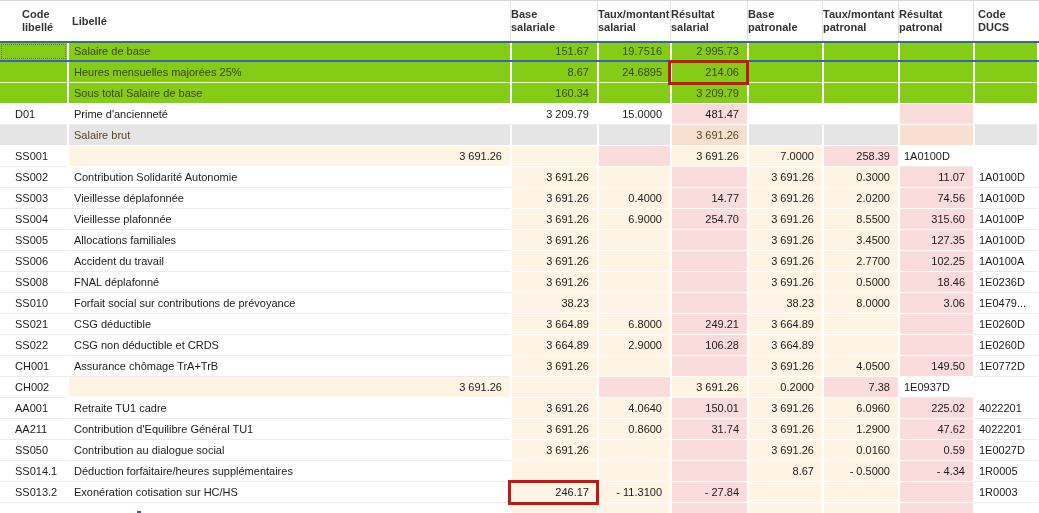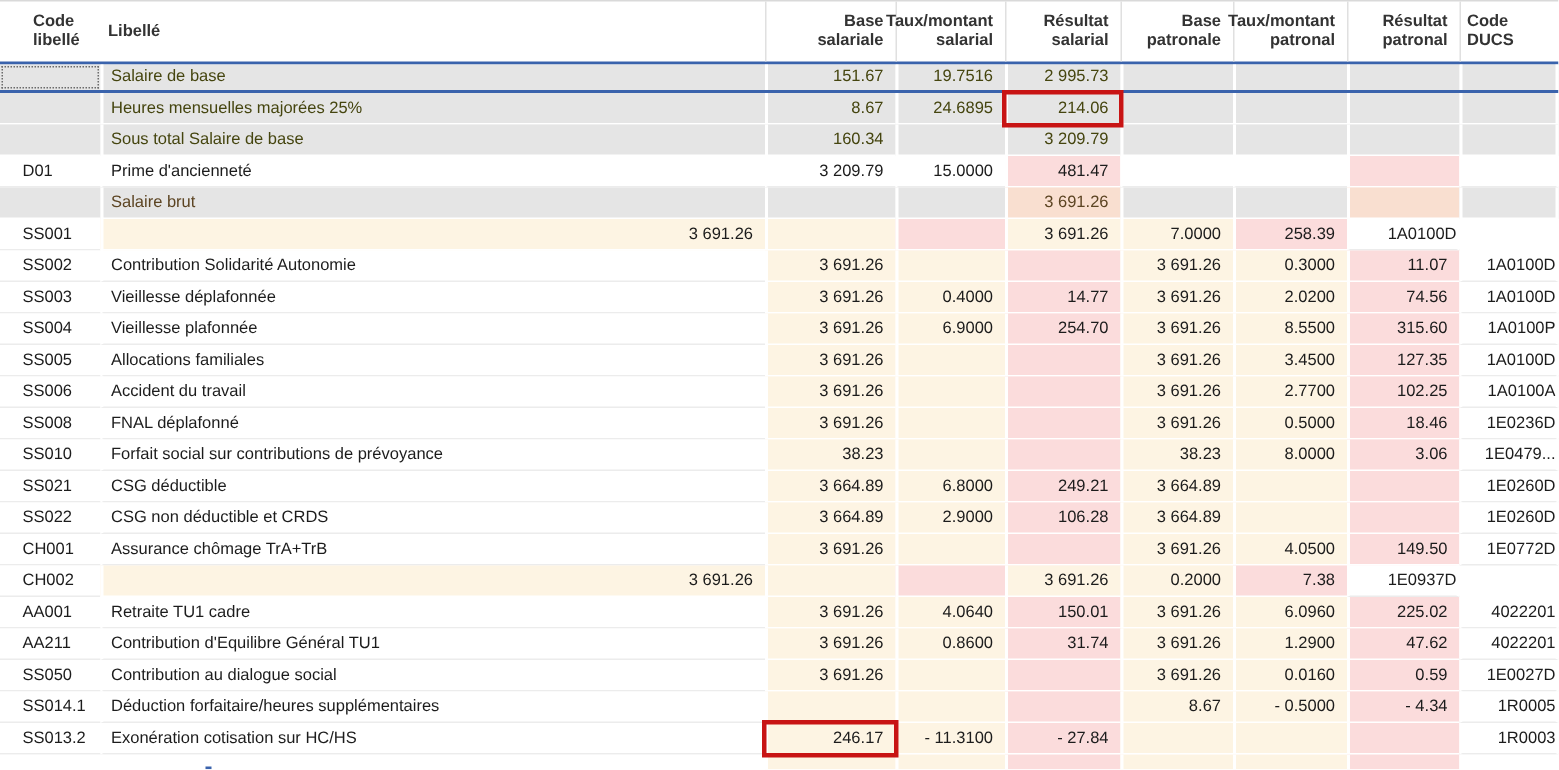--- a/index.html
+++ b/index.html
@@ -8,38 +8,38 @@
 
   .table { position:relative; width:1039px; height:478px;
            border-top:1px solid #d9d9d9; box-sizing:border-box; }
 
   
   .header-row { display:grid; height:40px;
     grid-template-columns:67px 443px 87px 73px 77px 75px 76px 75px 66px; }
   .hcell { display:flex; flex-direction:column; justify-content:center;
            font-size:11px; font-weight:bold; color:#333; line-height:13px;
            box-sizing:border-box; white-space:nowrap; }
-  .hcell.hnum { align-items:flex-end; padding-right:8px; border-left:1px solid #e0e0e0; }
+  .hcell.hnum { padding-right:8px; border-left:1px solid #e0e0e0; }
   .hcell.hcode { padding-left:22px; }
   .hcell.hlib { padding-left:5px; }
   .hcell.hducs { padding-left:4px; border-left:1px solid #e0e0e0; }
 
   
   .row { display:grid; height:21px; box-sizing:border-box;
     grid-template-columns:67px 443px 87px 73px 77px 75px 76px 75px 66px; }
   .cell { box-sizing:border-box; font-size:11px; color:#1c1c1c;
           line-height:20px; white-space:nowrap; overflow:hidden;
           border-bottom:1px solid #ececec; background:#fff; }
   .cell + .cell { border-left:2px solid #fff; }
   .cell.code   { padding-left:15px; }
   .cell.libelle{ padding-left:5px; }
   .cell.num    { text-align:right; padding-right:8px; }
-  .cell.ducs   { padding-left:4px; border-right:2px solid #fff;text-align:right; }
-
-  .row.yellow .cell { background:#e5e5e5; border-bottom-color:#fff; color:#45450f; }
+  .cell.ducs   { padding-left:4px; border-right:2px solid #fff; }
+
+  .row.yellow .cell { background:#84cc16; border-bottom-color:#fff; color:#45450f; }
   .row.plain  .res  { background:#fbdcdc; border-bottom-color:#fff; }
   .row.peach  .cell { background:#e5e5e5; border-bottom-color:#fff; color:#5c4422; }
   .row.peach  .res  { background:#f9dfd0; }
   .row.contrib .num { background:#fdf4e3; border-bottom-color:#fff; }
   .row.contrib .res { background:#fbdcdc; border-bottom-color:#fff; }
 
   
   .row.selected { border-top:2px solid #3a63ac; border-bottom:2px solid #3a63ac; }
   .row.selected .cell { border-bottom:none; line-height:16px; }
   .cell.focus { outline:1px dotted #6b6b6b; outline-offset:-2px; }

